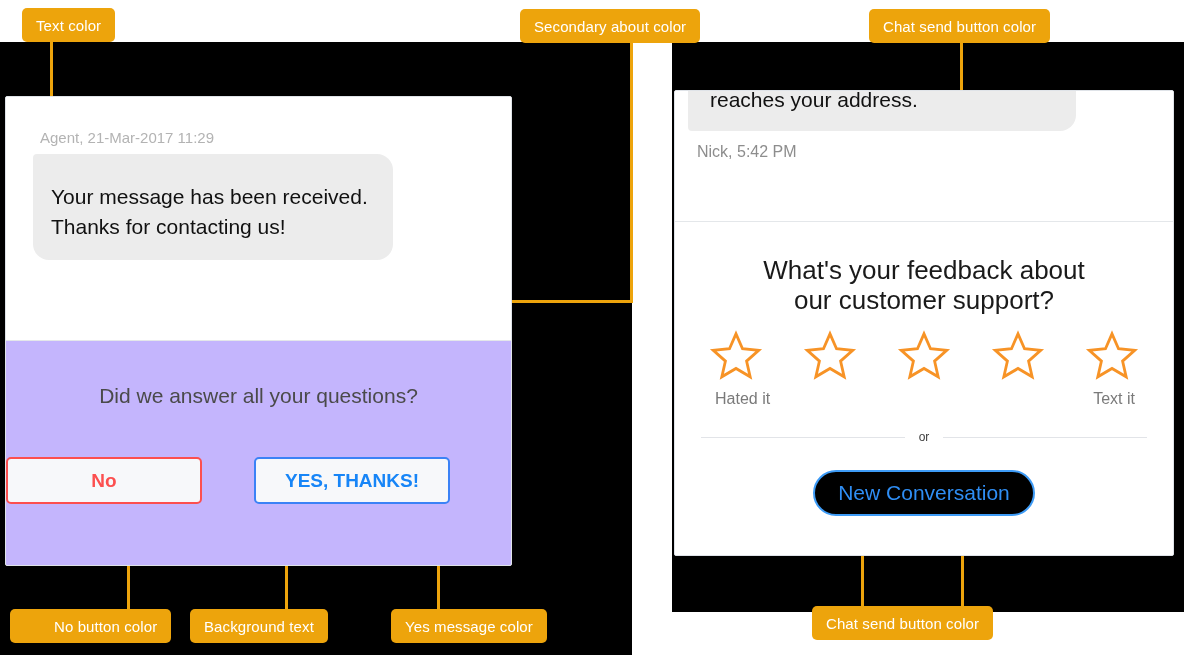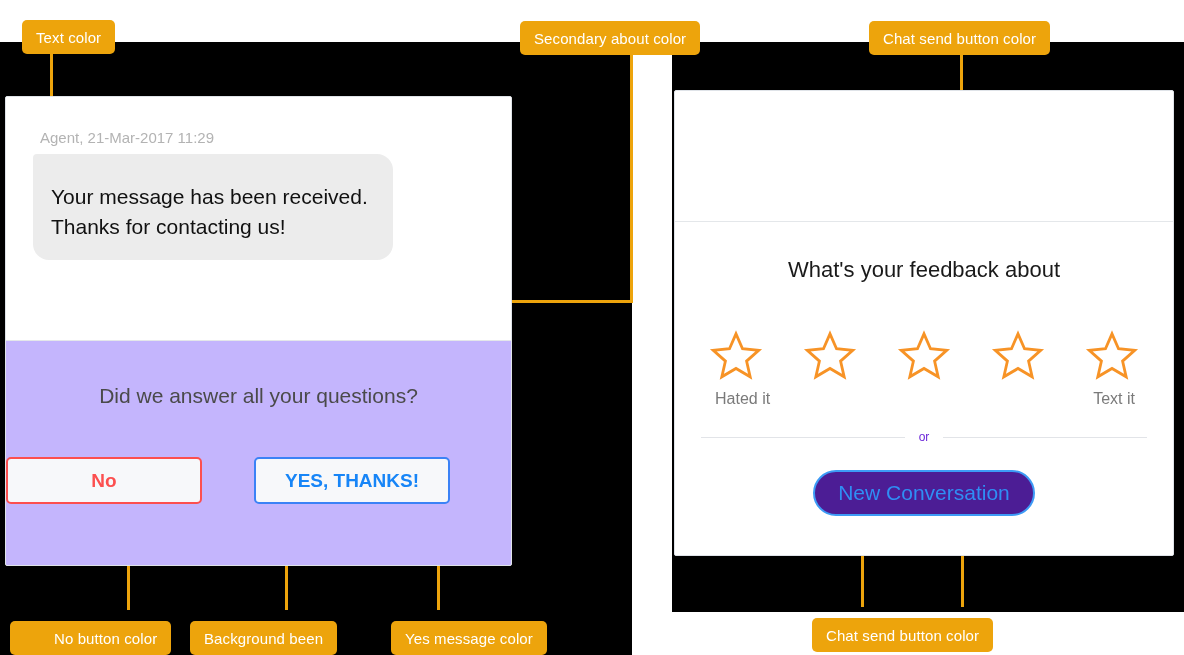--- a/index.html
+++ b/index.html
@@ -23,21 +23,20 @@
     color:#ffffff;
     border-radius:5px;
     font-size:15px;
     line-height:1;
     display:flex;align-items:center;justify-content:center;
     padding:0 14px;
     height:34px;
     white-space:nowrap;
     box-sizing:border-box;
     letter-spacing:.1px;
-    margin-top:12px;
   }
 
   
   .conn{position:absolute;background:#eda40c;}
   .conn-v{width:3px;}
   .conn-h{height:3px;}
 
   
   .panel{position:absolute;background:#ffffff;box-sizing:border-box;}
 
@@ -124,52 +123,52 @@
     font-size:16px;color:#8d8d8d;
   }
   #right-divider{top:130px;}
   #right-feedback{
     position:absolute;left:0;right:0;top:131px;bottom:0;
     background:#ffffff;
   }
   .fb-title{
     position:absolute;left:0;right:0;top:33px;
     text-align:center;
-    font-size:22px;color:#1a1a1a;
+    font-size:26px;color:#1a1a1a;
     line-height:30px;
     font-weight:500;
   }
   .stars{
     position:absolute;left:0;right:0;top:106px;
     display:flex;justify-content:center;gap:38px;
   }
   .star{width:56px;height:54px;display:block;}
   .star-labels{
     position:absolute;left:40px;right:38px;top:168px;
     display:flex;justify-content:space-between;
     font-size:16px;color:#7a7a7a;
   }
   .or-row{
     position:absolute;left:26px;right:26px;top:208px;
     display:flex;align-items:center;gap:14px;
   }
   .or-line{flex:1;height:1px;background:#e2e4e8;}
-  .or-text{font-size:12px;color:#6d28d9;}
+  .or-text{font-size:12px;color:#404040;}
   .newconv-wrap{
     position:absolute;left:0;right:0;top:248px;
     display:flex;justify-content:center;
   }
   #btn-newconv{
     width:222px;height:46px;
     display:flex;align-items:center;justify-content:center;
     border:2px solid #3d9bf6;
     border-radius:26px;
     color:#2f8ef4;
     font-size:21px;
-    background:#4c1d95;
+    background:#000000;
     box-sizing:border-box;
     cursor:pointer;
   }
 </style>
 </head>
 <body>
 
 <div id="stage">
 
   <div class="backdrop" id="backdrop-left"></div>
@@ -202,21 +201,21 @@
 
   <div class="callout" id="c-chatsend-top" style="left:869px;top:9px;">
       <span>Chat send button color</span>
     </div>
 
   <div class="callout" id="c-nobtn" style="left:10px;top:609px;padding-left:44px;">
       <span>No button color</span>
     </div>
 
   <div class="callout" id="c-bg" style="left:190px;top:609px;">
-      <span>Background been</span>
+      <span>Background text</span>
     </div>
 
   <div class="callout" id="c-yesbtn" style="left:391px;top:609px;">
       <span>Yes message color</span>
     </div>
 
   <div class="callout" id="c-chatsend-bottom" style="left:812px;top:606px;">
       <span>Chat send button color</span>
     </div>
 
@@ -236,26 +235,31 @@
       <div class="btn-row">
         <div class="optbtn" id="btn-no">No</div>
         <div class="optbtn" id="btn-yes">YES, THANKS!</div>
       </div>
     </div>
 
   </div>
 
   <div class="panel" id="panel-right">
 
+    <div id="right-chat">
+      <div class="bubble-right">reaches your address.</div>
+      <div class="meta-right">Nick, 5:42 PM</div>
+    </div>
 
     <div class="divider-h" id="right-divider"></div>
 
     <div id="right-feedback">
       <div class="fb-title">
         <div>What's your feedback about</div>
+        <div>our customer support?</div>
       </div>
 
       <div class="stars" id="star-row">
           <svg viewBox="0 0 24 24" class="star">
             <path d="M12 2.6 L14.9 9.2 L22.1 9.9 L16.7 14.7 L18.3 21.7 L12 18.0 L5.7 21.7 L7.3 14.7 L1.9 9.9 L9.1 9.2 Z" fill="none" stroke="#f79326" stroke-width="1.25" stroke-linejoin="miter"></path>
           </svg>
           <svg viewBox="0 0 24 24" class="star">
             <path d="M12 2.6 L14.9 9.2 L22.1 9.9 L16.7 14.7 L18.3 21.7 L12 18.0 L5.7 21.7 L7.3 14.7 L1.9 9.9 L9.1 9.2 Z" fill="none" stroke="#f79326" stroke-width="1.25" stroke-linejoin="miter"></path>
           </svg>
           <svg viewBox="0 0 24 24" class="star">

